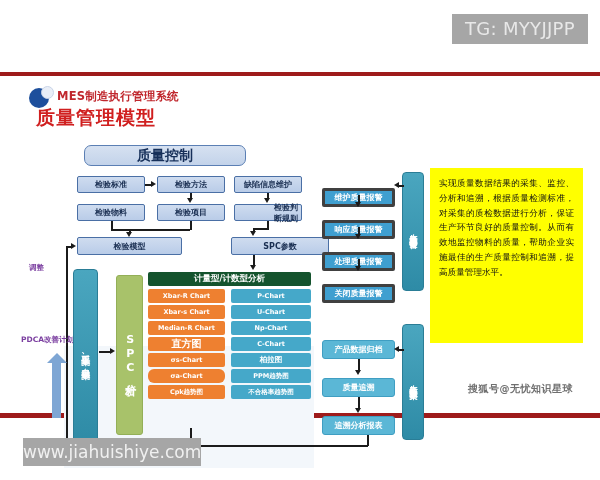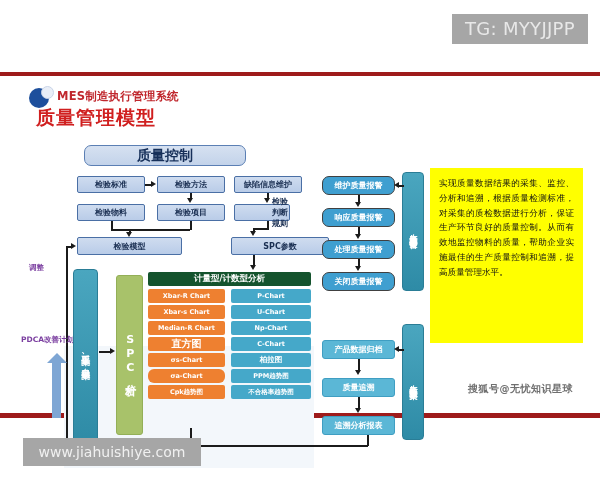--- a/index.html
+++ b/index.html
@@ -22,21 +22,21 @@
   .logo{position:absolute;left:29px;top:10px;width:23px;height:23px;}
   .logo .ball{position:absolute;left:0;top:2px;width:20px;height:20px;border-radius:50%;background:#1d4f9c;}
   .logo .dot{position:absolute;left:12px;top:0px;width:11px;height:11px;border-radius:50%;background:#e9eef7;border:1px solid #c9d4e8;}
   .sys-title{position:absolute;left:57px;top:13px;font-size:11.5px;font-weight:bold;color:#c0272d;letter-spacing:.2px;}
   .model-title{position:absolute;left:36px;top:29px;font-size:19px;font-weight:bold;color:#d01f1f;letter-spacing:1px;}
 
   
   .bx{position:absolute;box-sizing:border-box;display:flex;align-items:center;justify-content:center;text-align:center;}
   .lightblue{background:linear-gradient(#cfdcef,#b9cce8);border:1px solid #4a6fa5;color:#1a2f52;font-size:8px;font-weight:bold;border-radius:2px;}
   .hdrbar{background:linear-gradient(#d6e1f1,#c3d3ea);border:1px solid #5b7fb4;color:#17305a;font-size:14px;font-weight:bold;border-radius:7px;}
-  .blue{background:#3f9fd0;color:#ffffff;font-size:8px;font-weight:bold;border-radius:7px;border:1px solid #404040;}
+  .blue{background:#3f9fd0;color:#ffffff;font-size:8px;font-weight:bold;border-radius:2px;border:3px solid #404040;margin-top:12px;}
   .blue2{background:#5bb7d6;color:#ffffff;font-size:8px;font-weight:bold;border-radius:3px;border:1px solid #3f9ec2;}
   .teal{background:linear-gradient(#4aa6bf,#2e8ba6);color:#ffffff;font-size:9px;font-weight:bold;border-radius:4px;border:1px solid #2a7d96;}
   .green{background:#a8c26a;color:#ffffff;font-size:11px;font-weight:bold;border-radius:3px;border:1px solid #93af57;}
   .greenhdr{background:#14532d;color:#ffffff;font-size:8.5px;font-weight:bold;border-radius:2px;}
   .orange{background:#ee8030;color:#ffffff;font-size:6.5px;font-weight:bold;border-radius:2px;}
   .cyan{background:#45a8c9;color:#ffffff;font-size:6.5px;font-weight:bold;border-radius:2px;}
   .vert{writing-mode:vertical-rl;text-orientation:upright;letter-spacing:1px;line-height:1.15;}
 
   .panel{position:absolute;background:#f3f7fb;border:0;}
   .yellow{
@@ -51,21 +51,21 @@
   .arr-d{position:absolute;width:0;height:0;border-left:3.5px solid transparent;border-right:3.5px solid transparent;border-top:5px solid #1b1b1b;}
   .arr-r{position:absolute;width:0;height:0;border-top:3.5px solid transparent;border-bottom:3.5px solid transparent;border-left:5px solid #1b1b1b;}
   .arr-l{position:absolute;width:0;height:0;border-top:3.5px solid transparent;border-bottom:3.5px solid transparent;border-right:5px solid #1b1b1b;}
   .bigarrow{position:absolute;left:52px;top:286px;width:9px;height:56px;background:#7ea6d4;}
   .bigarrow:before{content:"";position:absolute;left:-5.5px;top:-9px;width:0;height:0;
      border-left:10px solid transparent;border-right:10px solid transparent;border-bottom:10px solid #7ea6d4;}
 
   .sohu{position:absolute;left:470px;top:385px;font-size:10px;color:#6f6f6f;font-weight:bold;letter-spacing:.5px;}
   .site-wm{
     position:absolute;left:23px;top:438px;width:178px;height:28px;background:#a6a6a6;
-    color:#f0f0f0;font-size:14px;line-height:28px;text-align:center;
+    color:#f0f0f0;font-size:17px;line-height:28px;text-align:center;
   }
 </style>
 </head>
 <body>
 
 <div class="tg-watermark">TG: MYYJJPP</div>
 
 <div class="rule-top"></div>
 <div class="rule-bottom"></div>
 
@@ -81,21 +81,21 @@
   <div class="panel" style="left:64px;top:270px;width:250px;height:122px;"></div>
 
   <div class="bx hdrbar" style="left:84px;top:69px;width:162px;height:21px;">质量控制</div>
 
   <div class="bx lightblue" style="left:77px;top:100px;width:68px;height:17px;">检验标准</div>
   <div class="bx lightblue" style="left:157px;top:100px;width:68px;height:17px;">检验方法</div>
   <div class="bx lightblue" style="left:234px;top:100px;width:68px;height:17px;">缺陷信息维护</div>
 
   <div class="bx lightblue" style="left:77px;top:128px;width:68px;height:17px;">检验物料</div>
   <div class="bx lightblue" style="left:157px;top:128px;width:68px;height:17px;">检验项目</div>
-  <div class="bx lightblue" style="left:234px;top:128px;width:56px;height:17px;padding-left:36px;">检验判断规则</div>
+  <div class="bx lightblue" style="left:234px;top:128px;width:68px;height:17px;padding-left:36px;">检验判断规则</div>
 
   <div class="bx lightblue" style="left:77px;top:161px;width:105px;height:18px;">检验模型</div>
   <div class="bx lightblue" style="left:204px;top:161px;width:98px;height:18px;margin-left:27px;">SPC参数</div>
 
   <div class="ln lnh" style="left:145px;top:108px;width:7px;"></div>
   <div class="arr-r" style="left:151px;top:104.5px;"></div>
 
   <div class="ln lnv" style="left:190px;top:117px;height:6px;"></div>
   <div class="arr-d" style="left:187px;top:122px;"></div>
 

